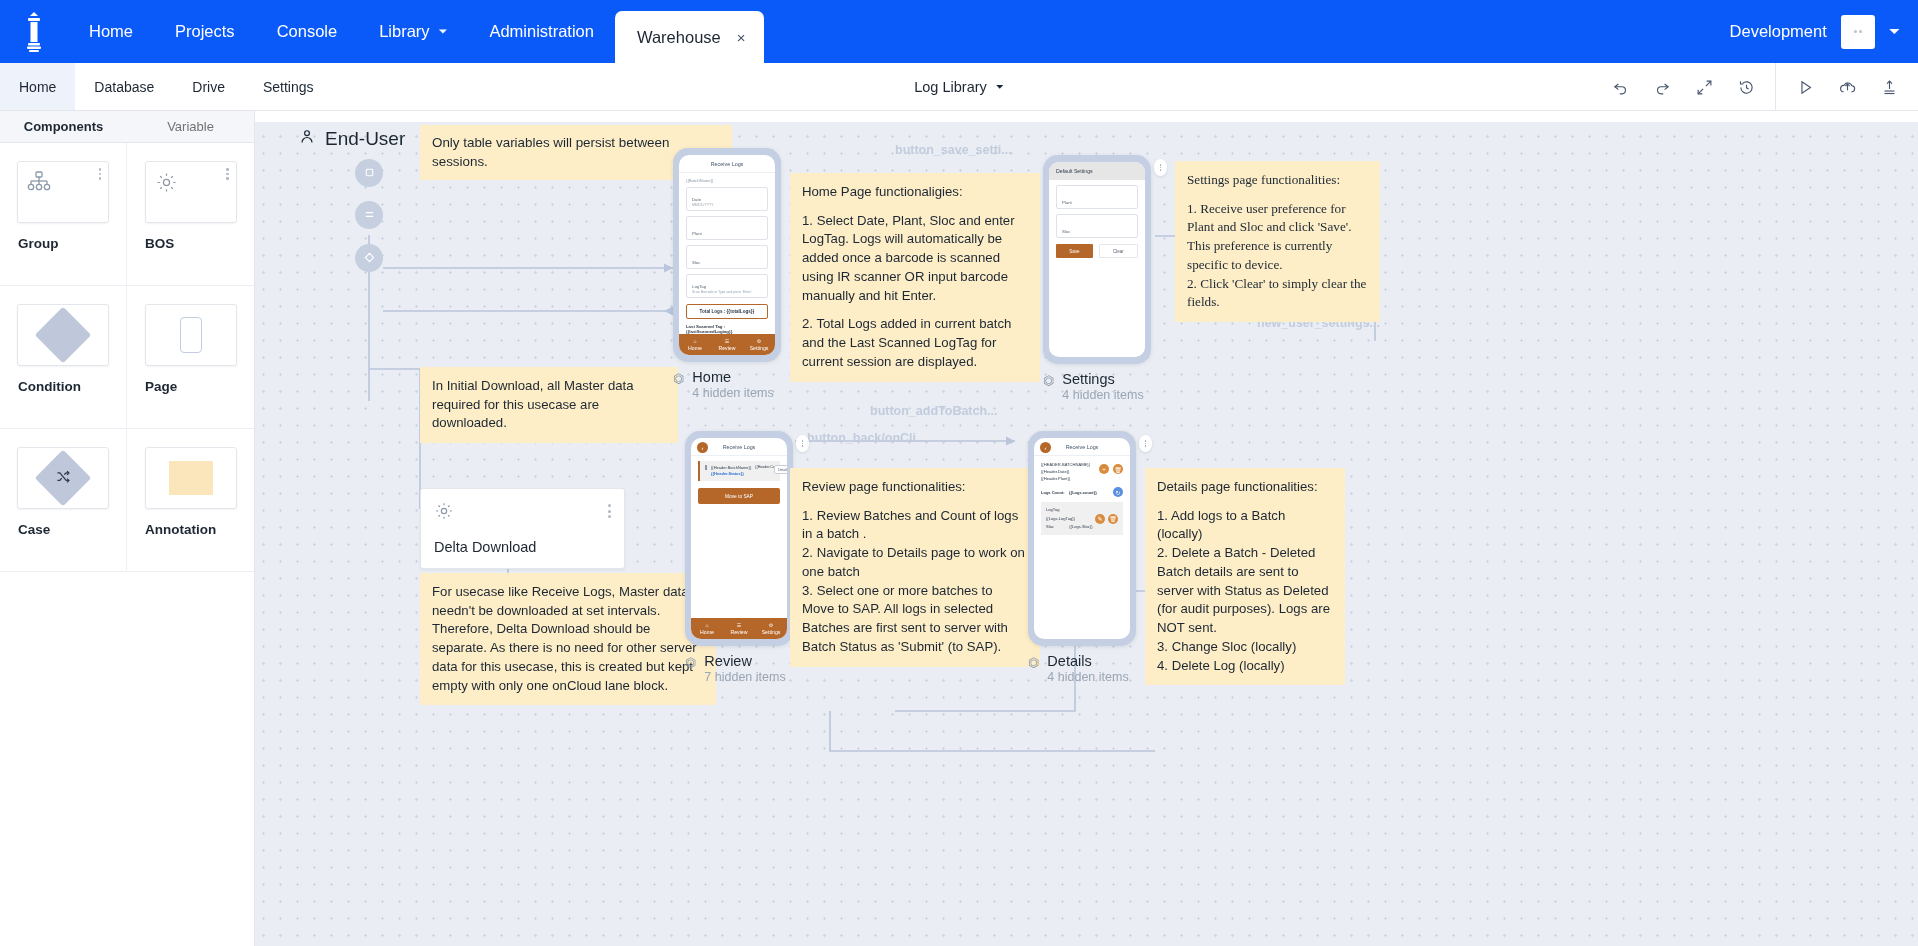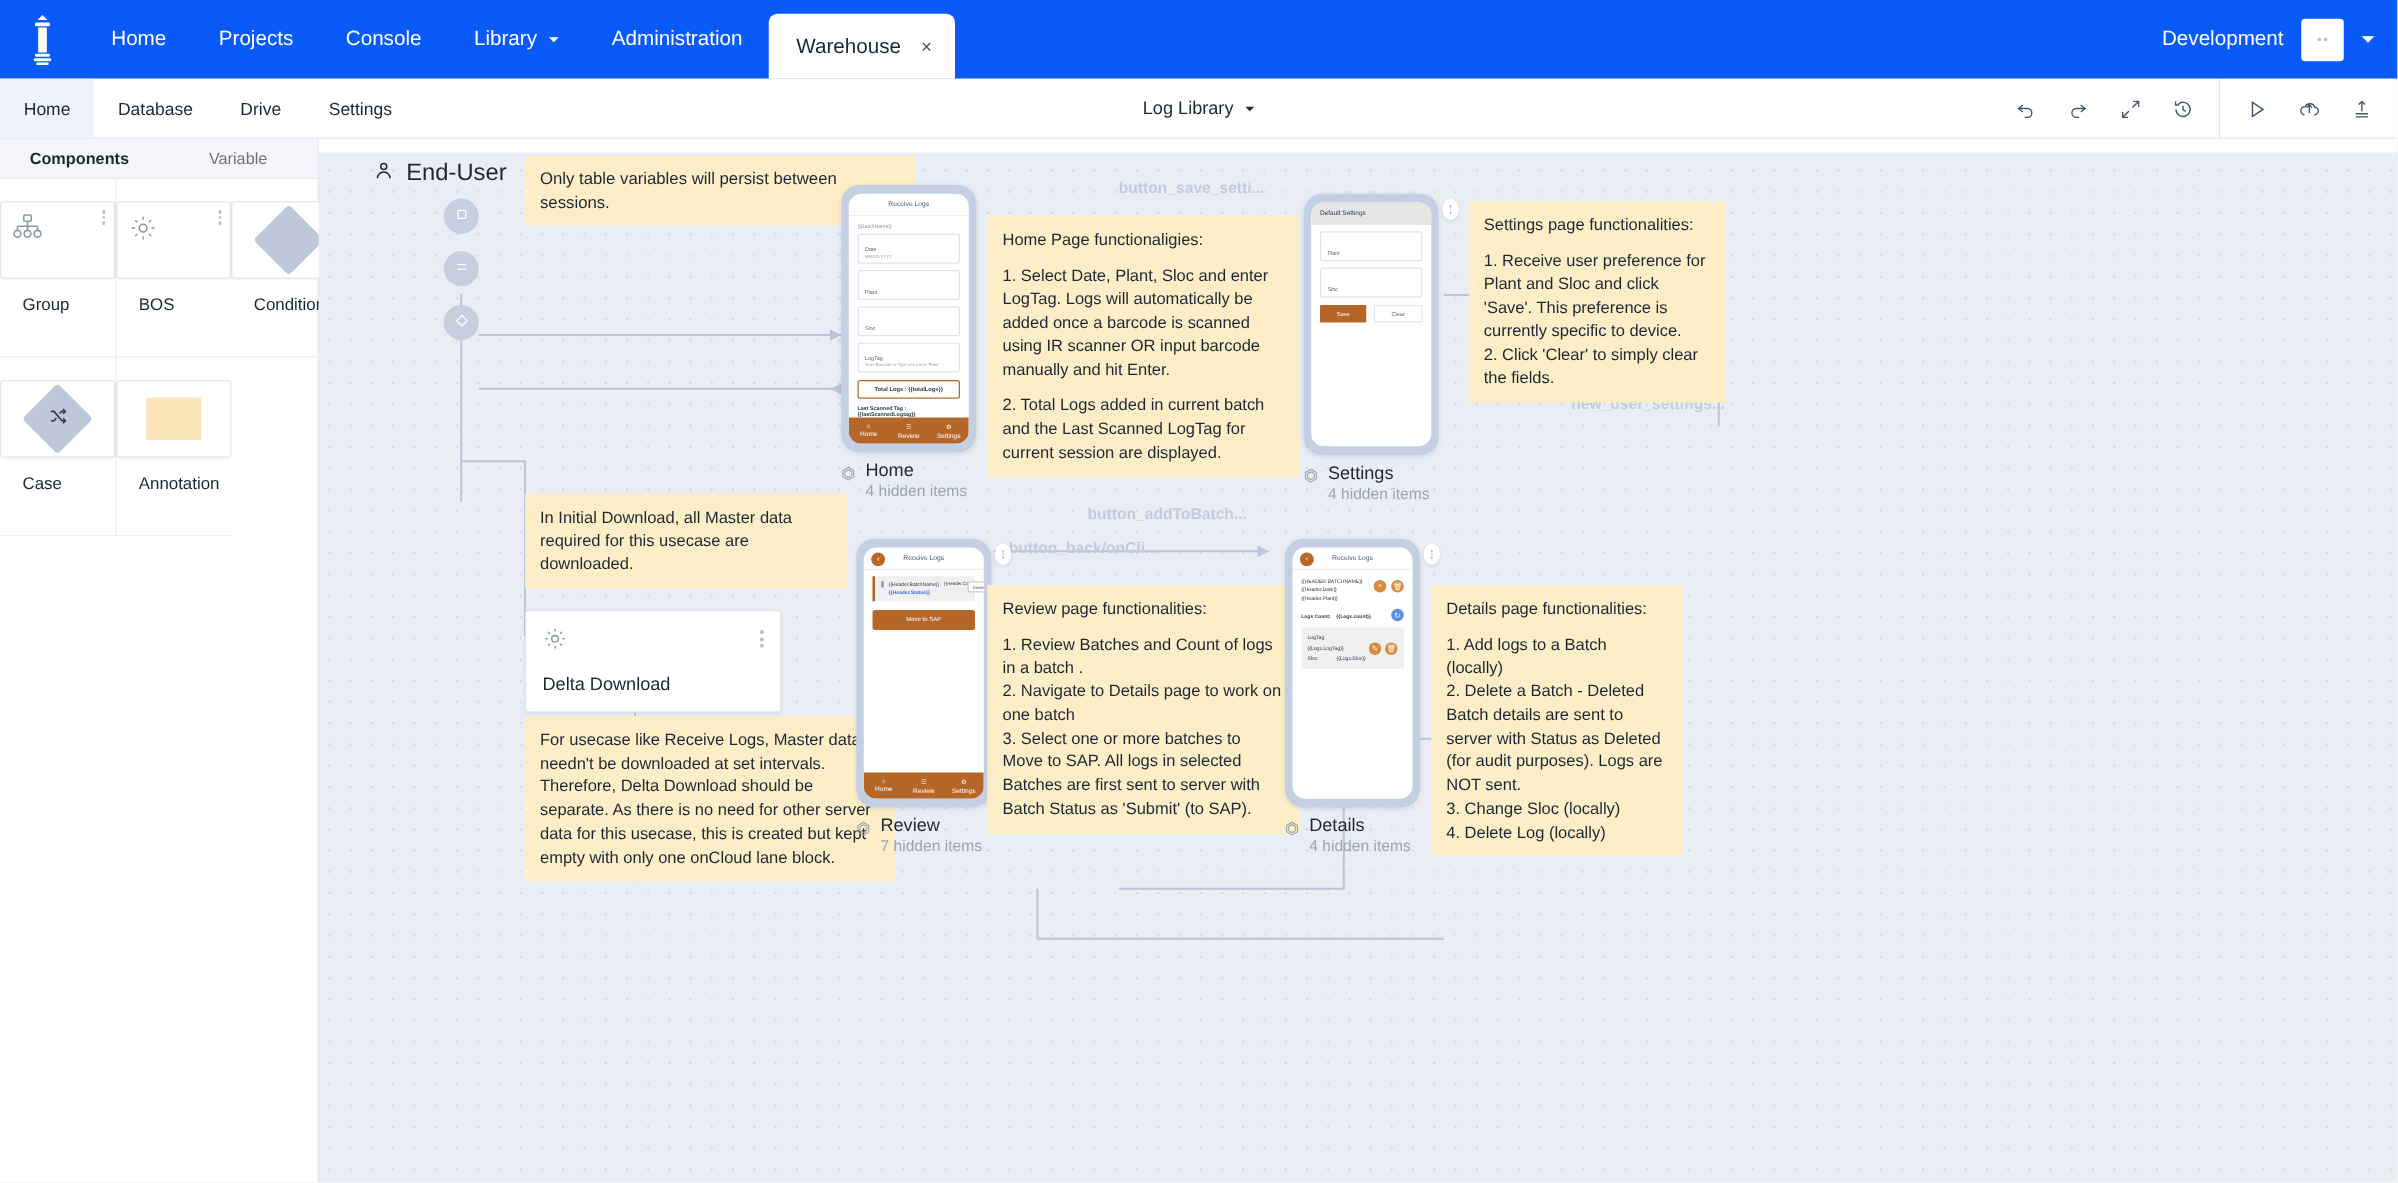--- a/index.html
+++ b/index.html
@@ -80,21 +80,21 @@
   .leftpanel {
     width: 255px; flex: 0 0 255px; background:#fff; border-right:1px solid #e3e7ec;
     display:flex; flex-direction:column;
   }
   .lp-head { display:flex; height: 32px; background:#f4f6f9; border-bottom:1px solid #e3e7ec; }
   .lp-head .t {
     flex:1; display:flex; align-items:center; justify-content:center; font-size:13px; cursor:pointer;
   }
   .lp-head .t.sel { font-weight:bold; color:#1d2733; }
   .lp-head .t.un { color:#737373; }
-  .lp-grid { display:grid; grid-template-columns: 1fr 1fr 1fr 1fr; }
+  .lp-grid { display:grid; grid-template-columns: 1fr 1fr; font-weight: bold; }
   .lp-cell {
     height: 143px; border-right:1px solid #eceff3; border-bottom:1px solid #eceff3;
     display:flex; flex-direction:column; align-items:center; padding-top:18px; cursor:grab;
   }
   .lp-cell:nth-child(2n){ border-right:none; }
   .lp-card {
     width: 92px; height: 62px; background:#fff; border:1px solid #e3e7ec; border-radius:3px;
     position:relative; display:flex; align-items:center; justify-content:center;
     box-shadow: 0 1px 2px rgba(20,30,50,.06);
   }
@@ -515,21 +515,21 @@
       </span>
     </div>
     <div class="lane-node" style="left:100px; top:133px;">
       <span class="g">
         <svg width="11" height="11" viewBox="0 0 24 24" fill="none" stroke="#fff" stroke-width="2.4">
             <path d="M12 3 L21 12 L12 21 L3 12 Z"></path>
           </svg>
       </span>
     </div>
 
-    <div class="sticky" style="left:165px; top:284px; width:258px;">In Initial Download, all Master data required for this usecase are downloaded.</div>
+    <div class="sticky" style="left:165px; top:256px; width:258px;">In Initial Download, all Master data required for this usecase are downloaded.</div>
 
     <div class="proc-node" style="left:165px; top:377px; width:205px;">
       <div class="pn-top">
         <span>
           <svg width="20" height="20" viewBox="0 0 24 24" fill="none" stroke="#8c98a8" stroke-width="1.4">
             <circle cx="12" cy="12" r="3.2"></circle>
             <path d="M12 2.6 v2.4 M12 19 v2.4 M2.6 12 h2.4 M19 12 h2.4 M5.4 5.4 l1.7 1.7 M16.9 16.9 l1.7 1.7 M18.6 5.4 l-1.7 1.7 M7.1 16.9 l-1.7 1.7"></path>
           </svg>
         </span>
         <span class="pn-kebab">
@@ -630,21 +630,21 @@
       </div>
       <div class="page-caption">
         <span class="eye">⏣</span>
         <span>
           <span class="pc-title" style="display:block;">Settings</span>
           <span class="pc-sub" style="display:block;">4 hidden items</span>
         </span>
       </div>
     </div>
 
-    <div class="sticky" style="left:920px; top:50px; width:205px;">
+    <div class="sticky" style="left:920px; top:50px; width:205px;font-family:Liberation Serif, serif;">
       <div style="margin-bottom:10px;">Settings page functionalities:</div>
       <div>1. Receive user preference for Plant and Sloc and click 'Save'. This preference is currently specific to device.</div>
       <div>2. Click 'Clear' to simply clear the fields.</div>
     </div>
 
     <div class="page-node" style="left:430px; top:320px;">
       <div class="phone-frame" style="width:108px; position:relative;">
         <span class="ph-kebab-r" style="right:-16px; top:4px; background:#fff; border-radius:50%; padding:5px 6px; box-shadow:0 1px 3px rgba(20,30,50,.12);">
             <i></i>
             <i></i>

